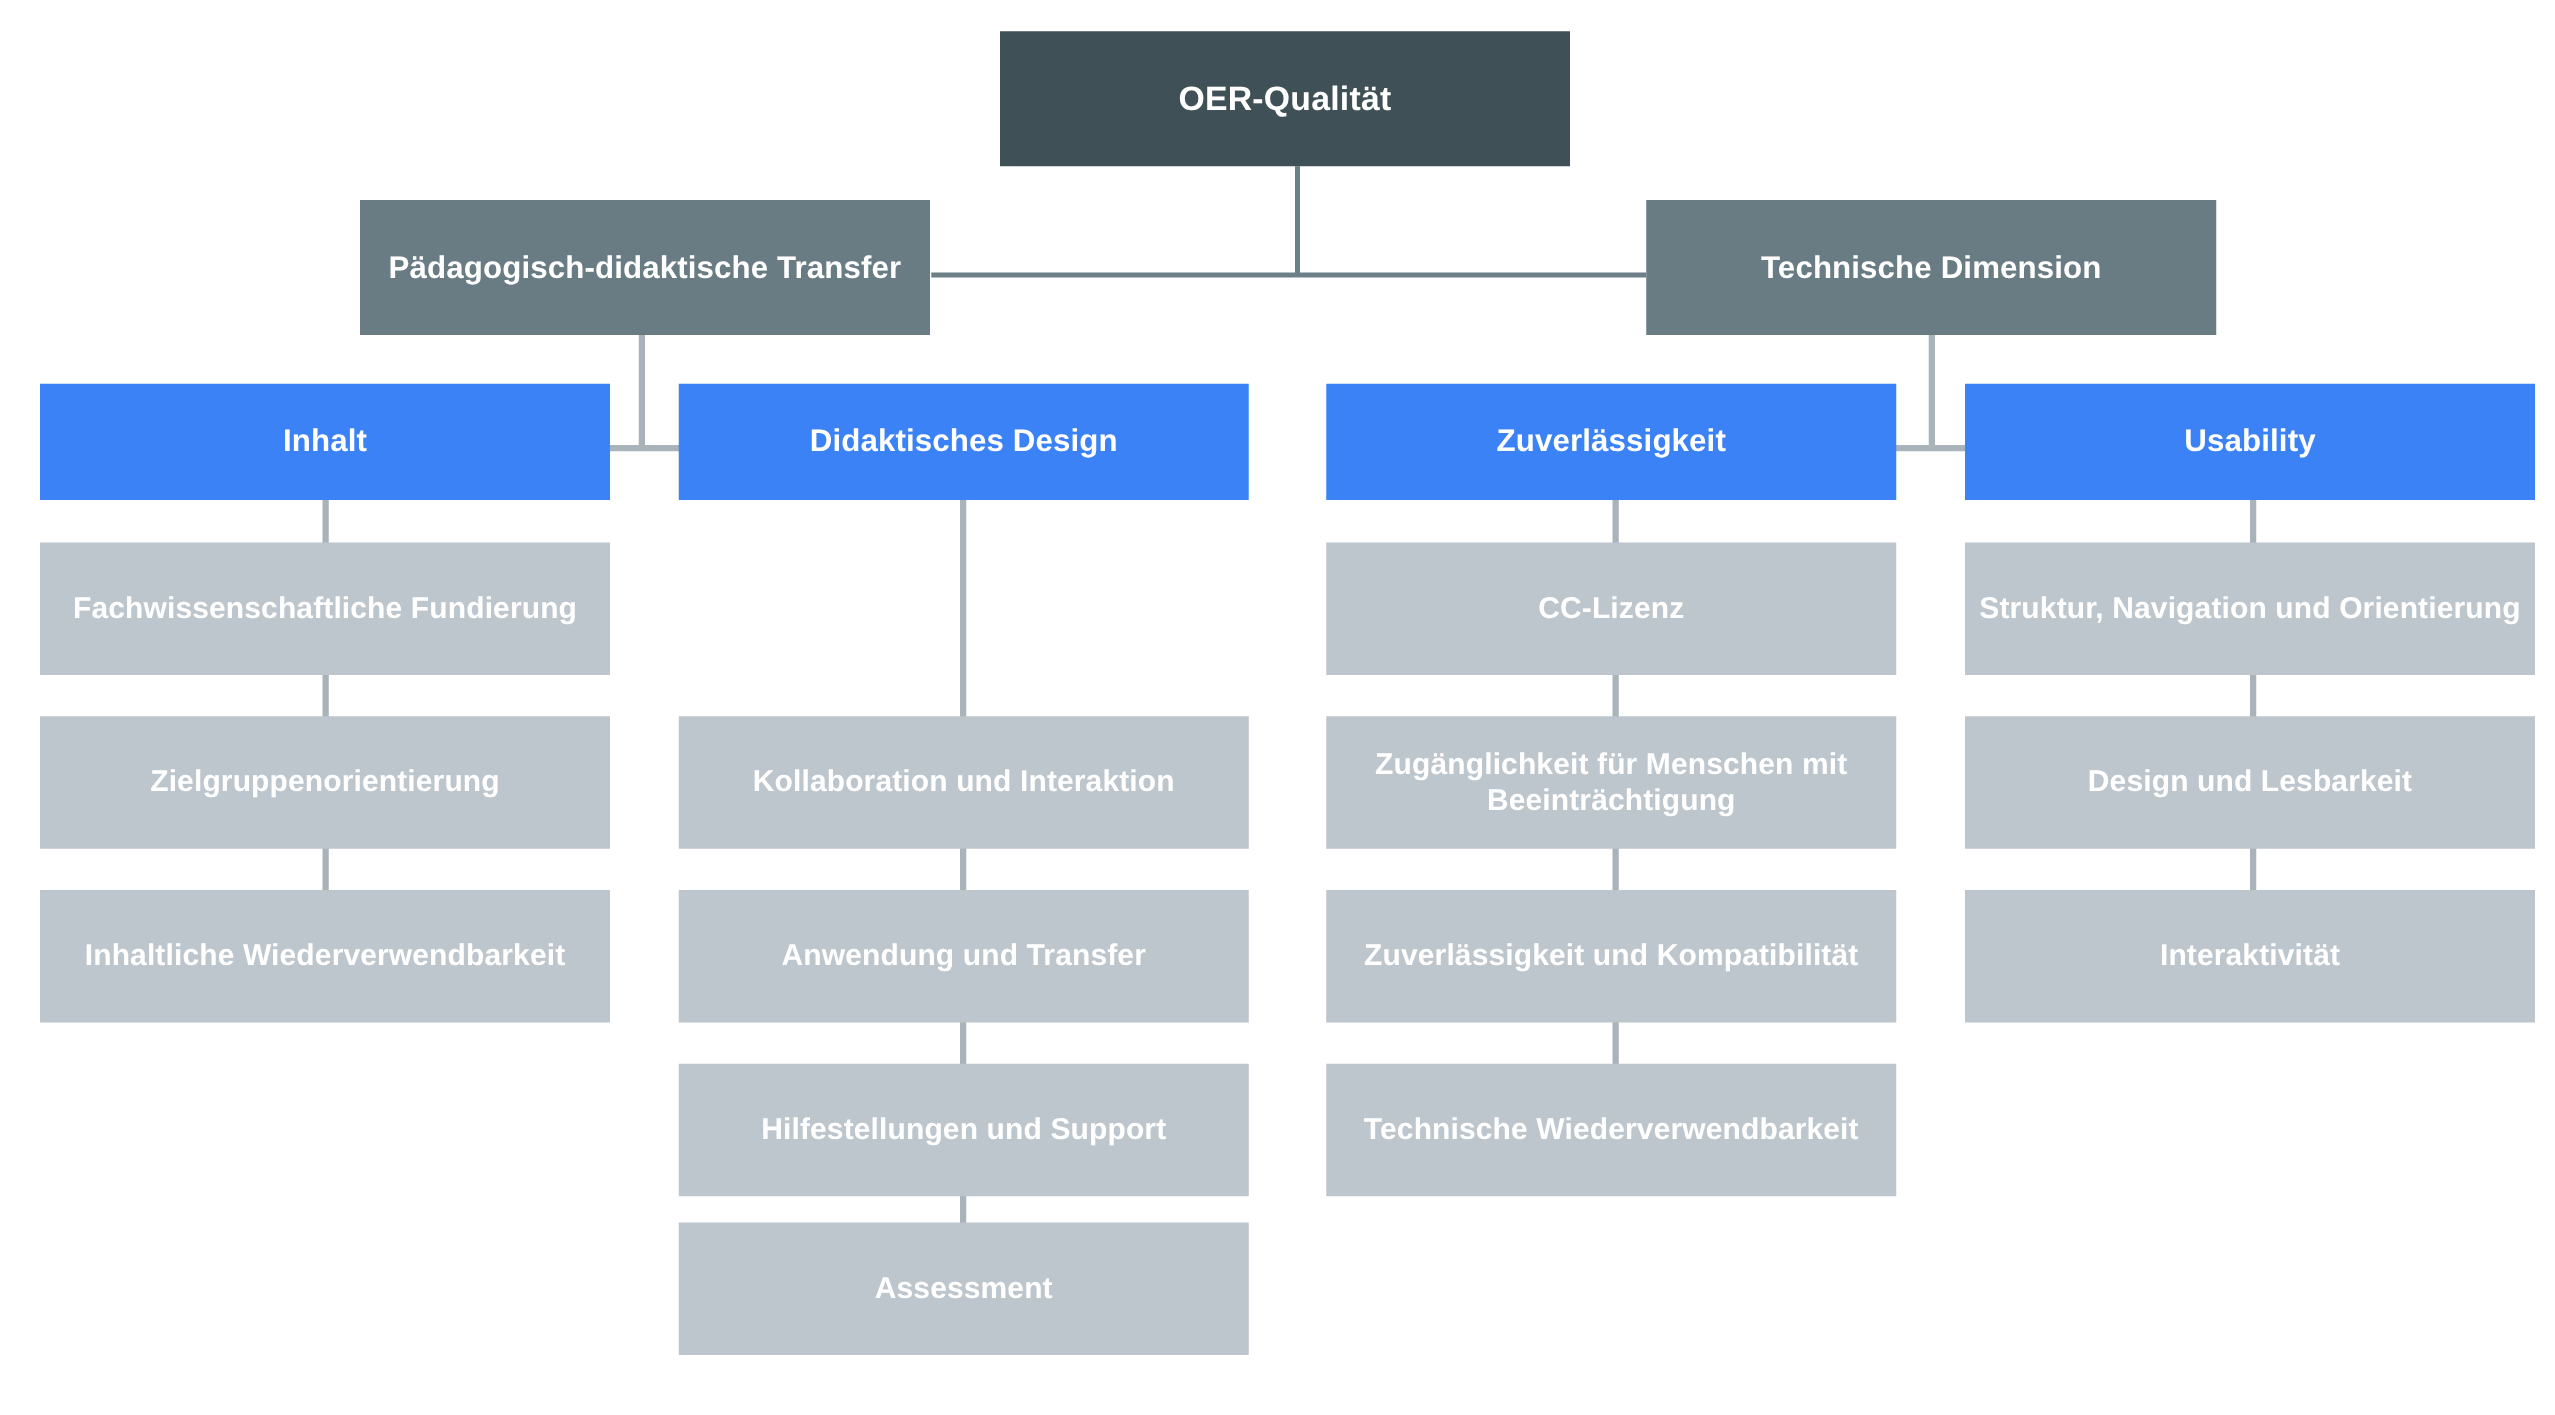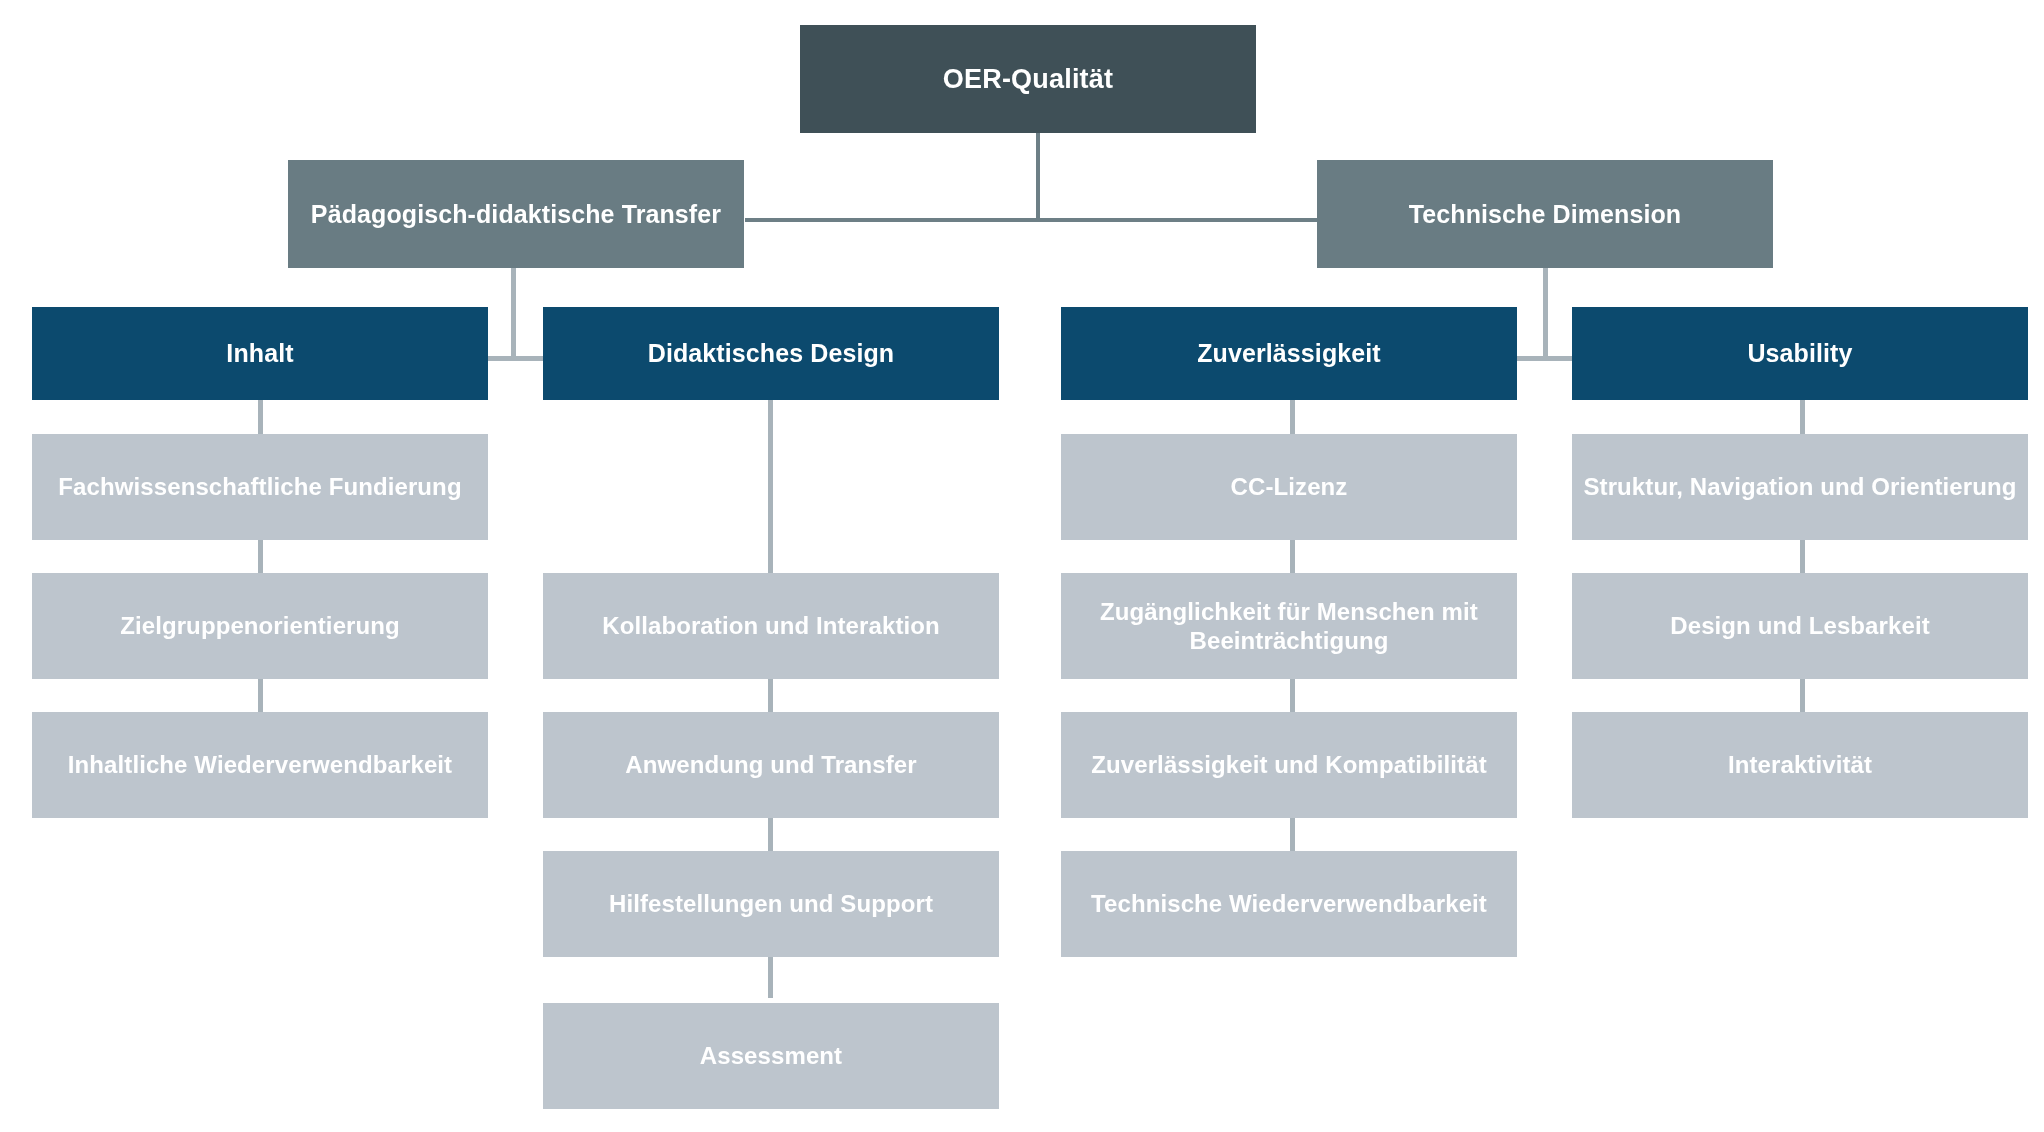--- a/index.html
+++ b/index.html
@@ -6,21 +6,21 @@
   body{width:2044px;height:1132px;overflow:hidden;
        font-family:"Liberation Sans","DejaVu Sans",sans-serif;}
   #canvas{position:relative;width:2044px;height:1119px;background:#fff;}
 
   .node{position:absolute;box-sizing:border-box;display:flex;
         align-items:center;justify-content:center;text-align:center;
         color:#ffffff;font-weight:bold;line-height:1.22;
         padding:4px 10px;}
   .lvl0{background:#3f5057;font-size:27px;letter-spacing:.2px;}
   .lvl1{background:#697c83;font-size:25px;letter-spacing:.1px;}
-  .lvl2{background:#0c4a6e;font-size:25px;letter-spacing:.1px;}
+  .lvl2{background:#3b82f6;font-size:25px;letter-spacing:.1px;}
   .lvl3{background:#bdc5cd;font-size:24px;letter-spacing:.1px;}
 
   .conn{position:absolute;background:#a8b3ba;}
   .conn.dark{background:#6d7f86;}
   .vline{width:4px;}
   .hline{height:4px;}
 </style>
 </head>
 <body>
 
@@ -51,21 +51,21 @@
   <div class="node lvl2" style="left:1061px;top:307px;width:456px;height:93px;">Zuverlässigkeit</div>
   <div class="node lvl2" style="left:1572px;top:307px;width:456px;height:93px;">Usability</div>
 
   <div class="node lvl3" style="left:32px;top:434px;width:456px;height:106px;">Fachwissenschaftliche Fundierung</div>
   <div class="node lvl3" style="left:32px;top:573px;width:456px;height:106px;">Zielgruppenorientierung</div>
   <div class="node lvl3" style="left:32px;top:712px;width:456px;height:106px;">Inhaltliche Wiederverwendbarkeit</div>
 
   <div class="node lvl3" style="left:543px;top:573px;width:456px;height:106px;">Kollaboration und Interaktion</div>
   <div class="node lvl3" style="left:543px;top:712px;width:456px;height:106px;">Anwendung und Transfer</div>
   <div class="node lvl3" style="left:543px;top:851px;width:456px;height:106px;">Hilfestellungen und Support</div>
-  <div class="node lvl3" style="left:543px;top:1003px;width:456px;height:106px;">Assessment</div>
+  <div class="node lvl3" style="left:543px;top:978px;width:456px;height:106px;">Assessment</div>
 
   <div class="node lvl3" style="left:1061px;top:434px;width:456px;height:106px;">CC-Lizenz</div>
   <div class="node lvl3" style="left:1061px;top:712px;width:456px;height:106px;">Zuverlässigkeit und Kompatibilität</div>
   <div class="node lvl3" style="left:1061px;top:573px;width:456px;height:106px;">Zugänglichkeit für Menschen mit Beeinträchtigung</div>
   <div class="node lvl3" style="left:1061px;top:851px;width:456px;height:106px;">Technische Wiederverwendbarkeit</div>
 
   <div class="node lvl3" style="left:1572px;top:434px;width:456px;height:106px;">Struktur, Navigation und Orientierung</div>
   <div class="node lvl3" style="left:1572px;top:573px;width:456px;height:106px;">Design und Lesbarkeit</div>
   <div class="node lvl3" style="left:1572px;top:712px;width:456px;height:106px;">Interaktivität</div>
 

